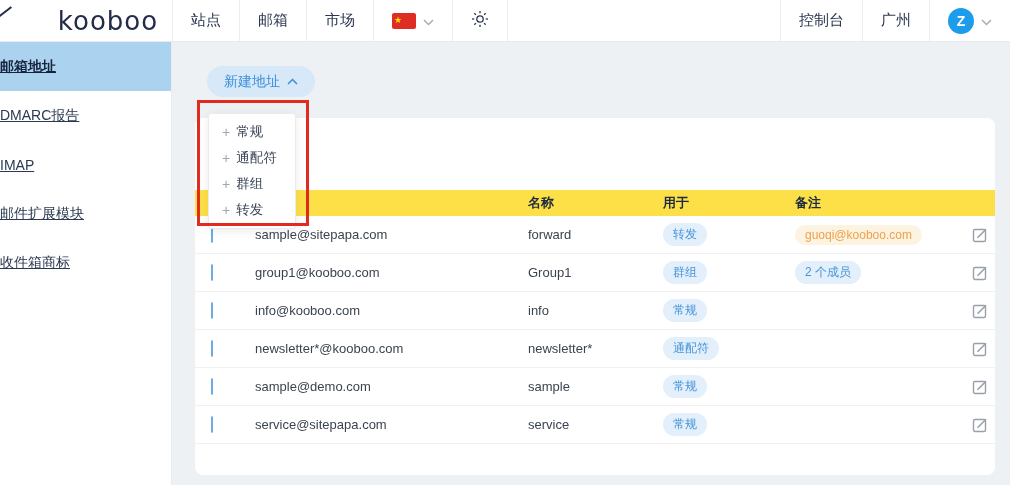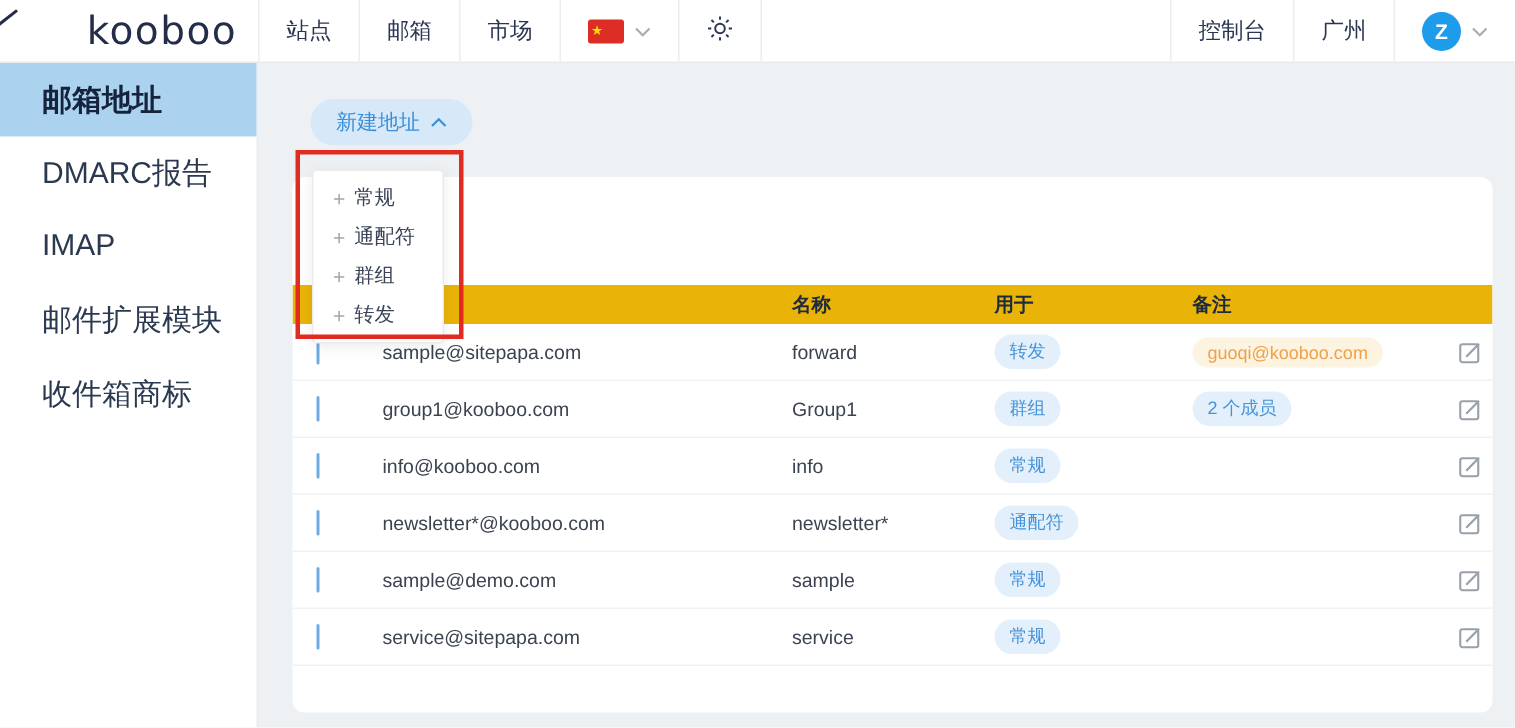--- a/index.html
+++ b/index.html
@@ -20,22 +20,22 @@
   .tb-spacer { flex:1; border-left:1px solid #ededef; }
   .flag { width:24px; height:16px; background:#de2d24; border-radius:2px; position:relative; display:inline-block; }
   .flag .star { position:absolute; left:2px; top:-1px; color:#ffde00; font-size:9px; line-height:16px; }
   .chev { margin-left:7px; display:inline-block; }
   .avatar { width:26px; height:26px; border-radius:50%; background:#1e9cec; color:#fff; font-size:14px;
             font-weight:bold; display:flex; align-items:center; justify-content:center; }
 
   
   .sidebar { position:absolute; top:42px; left:0; width:172px; bottom:0; background:#fff;
              border-right:1px solid #ececee; z-index:10; }
-  .side-item { height:49px; display:flex; align-items:center; padding-left:28px; font-size:20px;
-               color:#2b3950; cursor:pointer; }
+  .side-item { height:49px; display:flex; align-items:center; font-size:14px;
+               color:#2b3950; cursor:pointer;text-decoration:underline; }
   .side-item.active { background:#abd3f0; font-weight:bold; color:#16233c; }
 
   
   .content { position:absolute; top:42px; left:172px; right:0; bottom:0; background:#eef1f4; }
 
   .new-btn { position:absolute; left:35px; top:24px; height:31px; padding:13px 17px; border:none;
              border-radius:16px; background:#d7e9f9; color:#3a8fd9; font-size:14px; cursor:pointer;
              display:flex; align-items:center; gap:7px; font-family:inherit; z-index:30; }
 
   .dropdown { position:absolute; left:36px; top:71px; width:88px; background:#fff;
@@ -45,21 +45,21 @@
              color:#3a4456; cursor:pointer; }
   .dd-plus { color:#a3a7ad; margin-right:6px; font-size:14px; }
 
   .red-box { position:absolute; left:25px; top:58px; width:112px; height:126px;
              border:3px solid #e12b20; z-index:50; pointer-events:none; }
 
   .card { position:absolute; left:23px; top:76px; width:800px; height:357px; background:#fff;
           border-radius:8px; overflow:hidden; }
 
   .grid-row { display:grid; grid-template-columns:60px 273px 135px 132px 148px 52px; align-items:center; }
-  .thead { position:absolute; left:0; top:72px; width:800px; height:26px; background:#eab308;
+  .thead { position:absolute; left:0; top:72px; width:800px; height:26px; background:#fde047;
            font-size:13px; font-weight:bold; color:#1d2b3e; }
   .tbody { position:absolute; left:0; top:98px; width:800px; }
   .trow { height:38px; border-bottom:1px solid #f0f1f3; font-size:13px; color:#3b4350; }
   .cb { width:17px; height:17px; border:1px solid #6cabe3; border-radius:3px; background:#fff;
         margin-left:16px; cursor:pointer; }
   .badge { display:inline-block; font-size:12px; padding:3px 10px; border-radius:999px; }
   .badge.blue { background:#e3f0fb; color:#4693d9; }
   .badge.orange { background:#fdf3e1; color:#eca24c; }
   .edit-cell { display:flex; justify-content:flex-end; padding-right:7px; }
   .edit-btn { cursor:pointer; display:inline-flex; }

